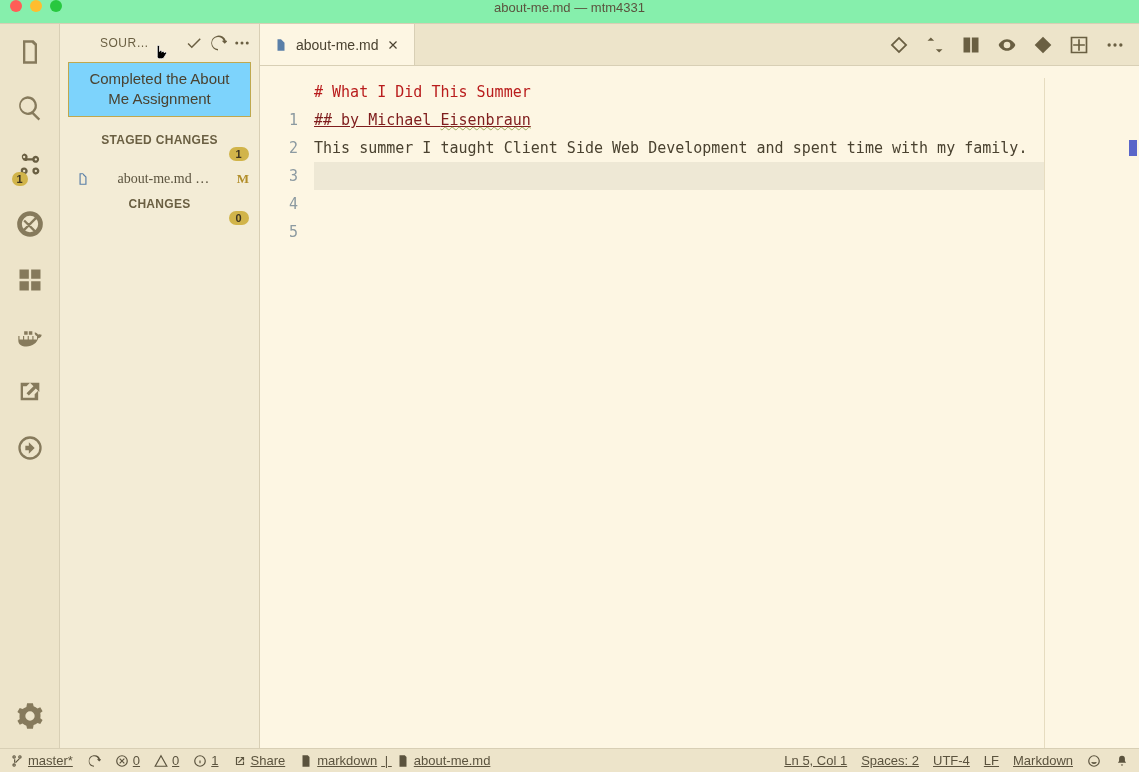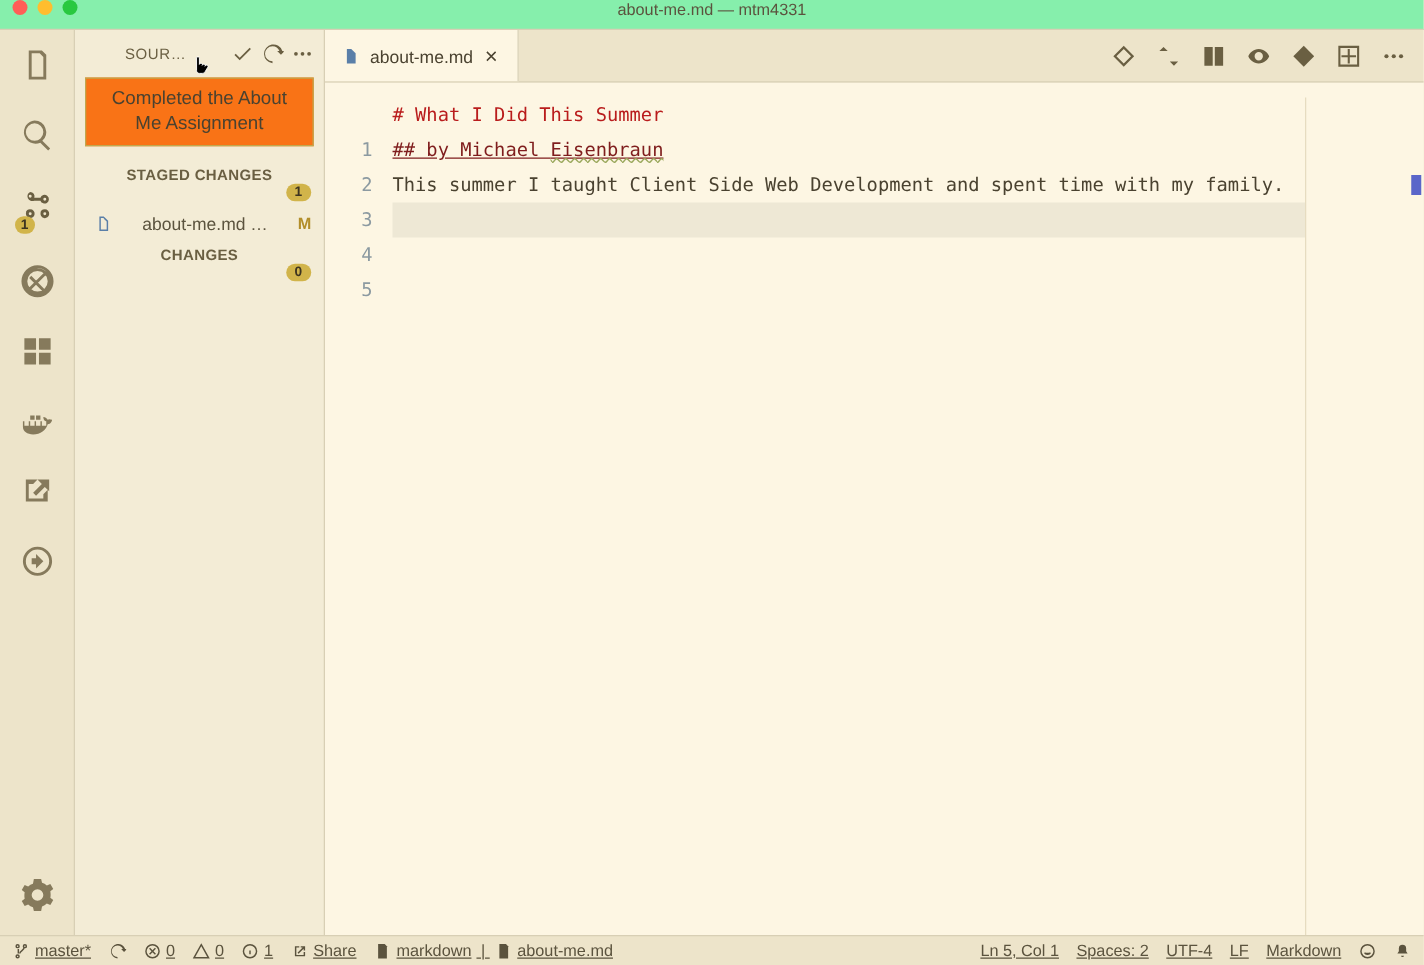--- a/index.html
+++ b/index.html
@@ -99,21 +99,21 @@
     }
     .hdr-icon {
       width: 18px; height: 18px;
       fill: #6a5f42;
       cursor: pointer;
       flex-shrink: 0;
     }
     .commit-box {
       margin: 4px 8px 10px 8px;
       border: 1px solid #bfa84e;
-      background: #f97316;
+      background: #7dd3fc;
       padding: 6px 8px;
       font-size: 15px;
       color: #4a4230;
       line-height: 1.35;
       outline: none;
       min-height: 44px;
     }
     .section-row {
       display: flex;
       align-items: center;
@@ -133,20 +133,21 @@
       padding: 1px 7px;
       font-weight: 700;
     }
     .file-row {
       display: flex;
       align-items: center;
       padding: 4px 10px 4px 16px;
       font-size: 14px;
       color: #5b533e;
       gap: 6px;
+      font-family: Liberation Serif, serif;
     }
     .file-icon { width:14px; height:14px; fill:#5a7fa8; flex-shrink:0; }
     .file-name { flex: 1; white-space: nowrap; overflow:hidden; text-overflow: ellipsis; }
     .file-status {
       color: #b28e2a;
       font-weight: 600;
       font-size: 13px;
     }
     .editor-area {
       flex: 1;

